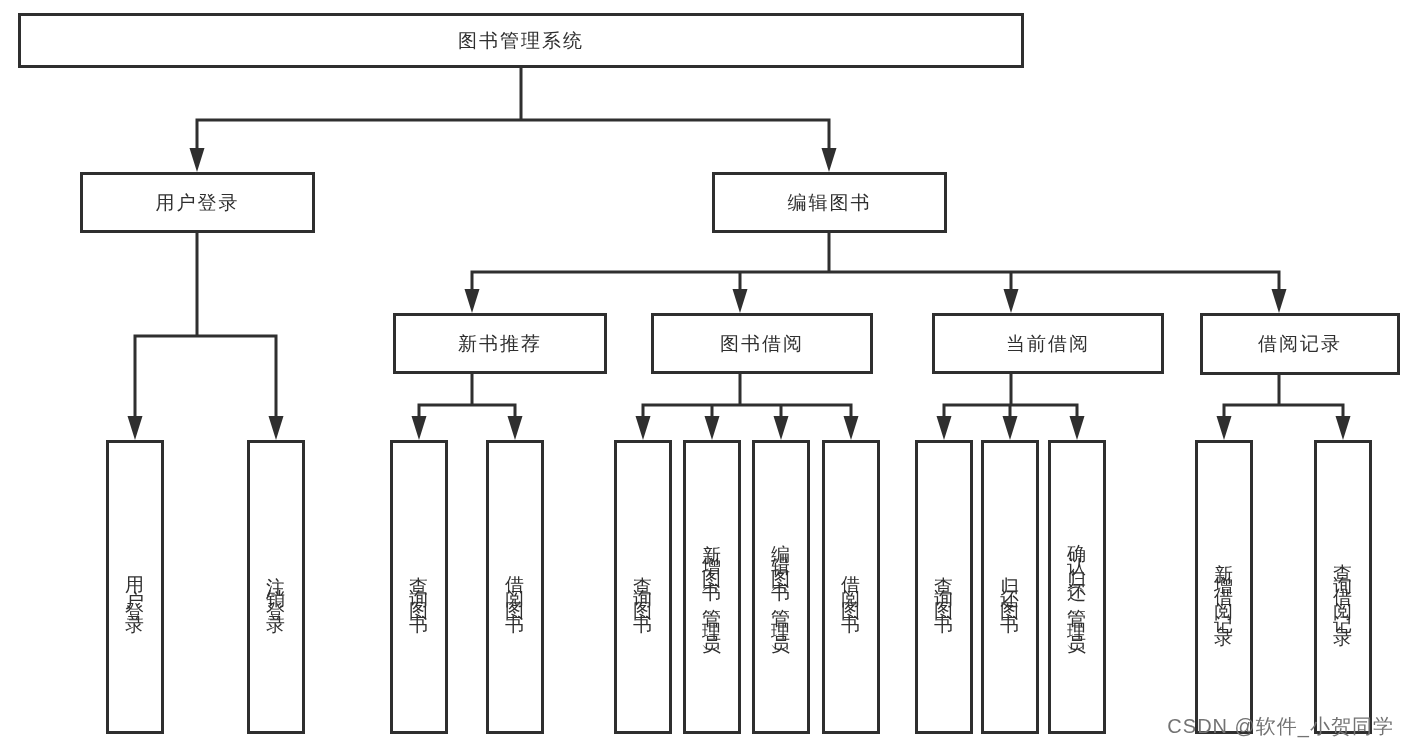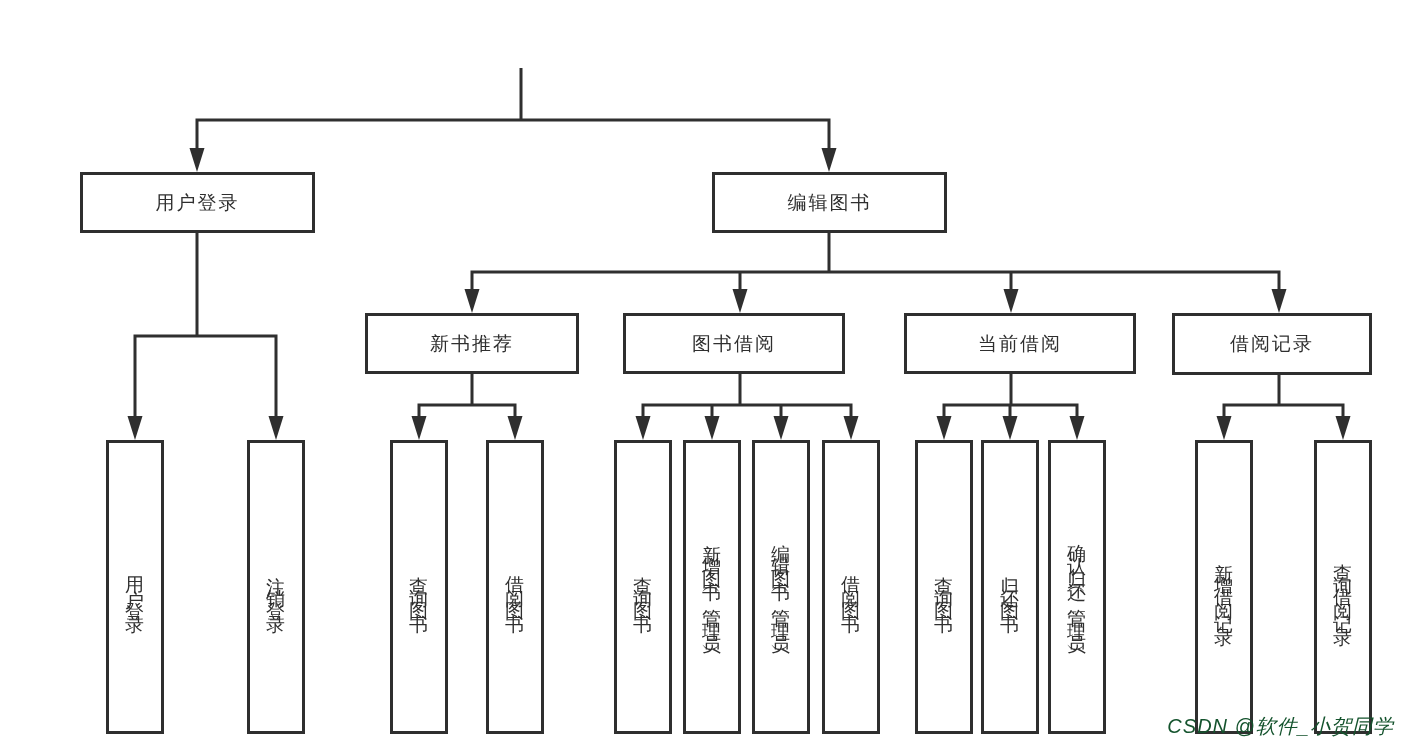--- a/index.html
+++ b/index.html
@@ -20,40 +20,39 @@
     place-items:center;
     color:#2f2f2f;
   }
   .hlbl{
     font-size:19px;
     letter-spacing:2px;
     white-space:nowrap;
   }
   .root{left:18px;top:13px;width:1006px;height:55px;}
   .lv1{top:172px;width:235px;height:61px;}
-  .sec{top:313px;height:61px;}
+  .sec{top:313px;height:61px;margin-left:28px;}
   .leaf{top:440px;width:58px;height:294px;}
   .vtext{
     writing-mode:vertical-rl;
     text-orientation:mixed;
     font-size:19px;
     letter-spacing:0.68em;
     line-height:1;
     white-space:nowrap;
   }
   .watermark{
     position:absolute;
     right:11px;
     bottom:7px;
     font-size:20px;
-    color:#14532d;
+    color:#737373;
     letter-spacing:1px;
     white-space:nowrap;
     z-index:5;
-    font-style:italic;
   }
 </style>
 </head>
 <body>
 
 <div class="stage">
 
   <svg class="wires" width="1405" height="747" viewBox="0 0 1405 747">
     <g stroke="#2f2f2f" stroke-width="3" fill="none">
 
@@ -87,20 +86,23 @@
       <polygon points="773.5,416 788.5,416 781,440"></polygon>
       <polygon points="843.5,416 858.5,416 851,440"></polygon>
       <polygon points="936.5,416 951.5,416 944,440"></polygon>
       <polygon points="1002.5,416 1017.5,416 1010,440"></polygon>
       <polygon points="1069.5,416 1084.5,416 1077,440"></polygon>
       <polygon points="1216.5,416 1231.5,416 1224,440"></polygon>
       <polygon points="1335.5,416 1350.5,416 1343,440"></polygon>
     </g>
   </svg>
 
+  <div class="box root">
+    <span class="hlbl">图书管理系统</span>
+  </div>
 
   <div class="box lv1" style="left:80px;">
     <span class="hlbl">用户登录</span>
   </div>
   <div class="box lv1" style="left:712px;">
     <span class="hlbl">编辑图书</span>
   </div>
 
   <div class="box sec" style="left:365px;width:214px;">
     <span class="hlbl">新书推荐</span>

